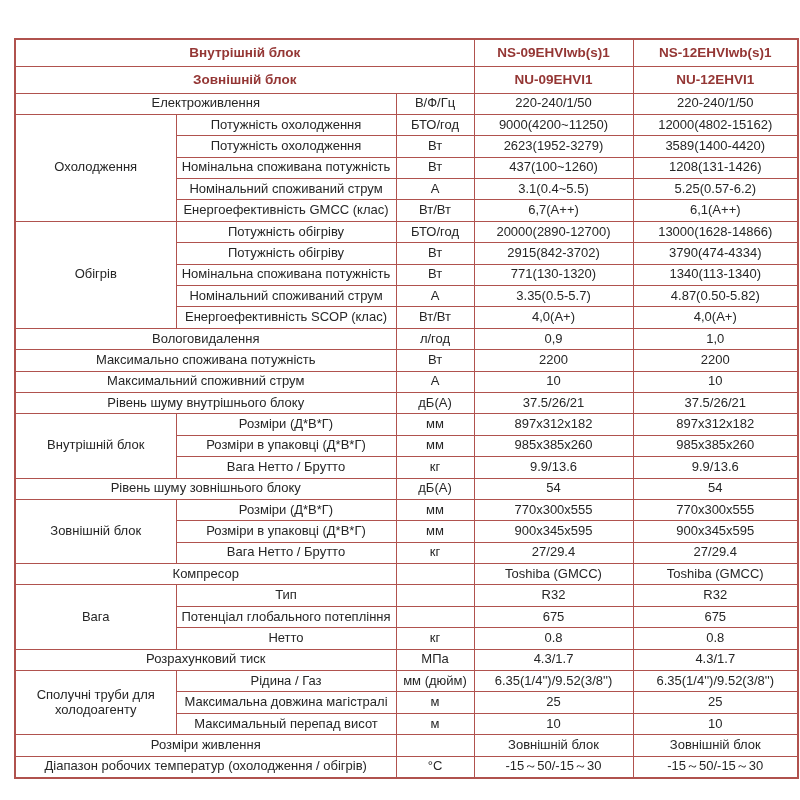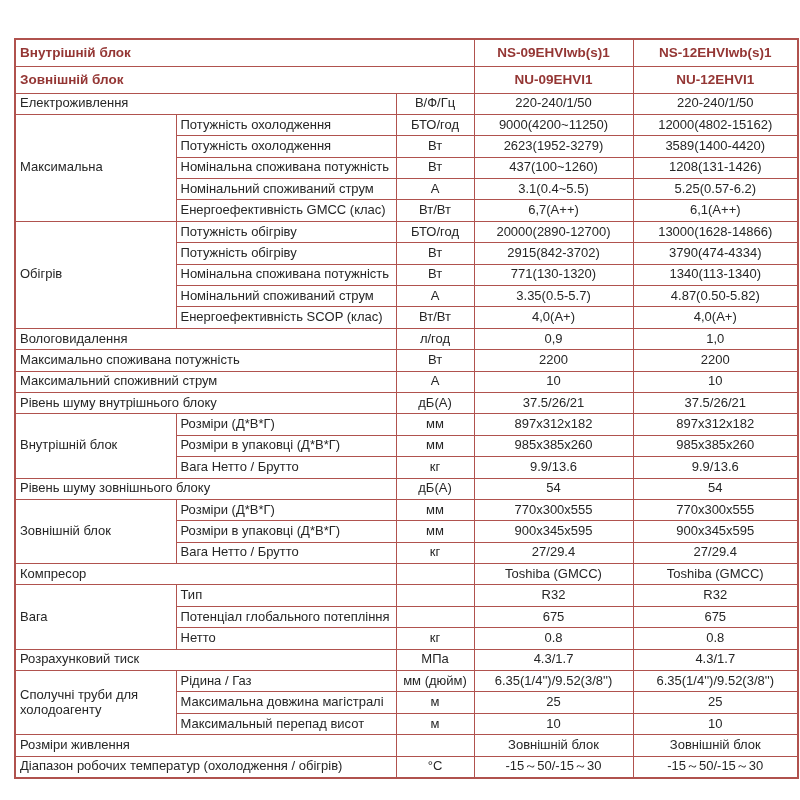--- a/index.html
+++ b/index.html
@@ -30,21 +30,21 @@
     background: #ffffff;
     word-wrap: break-word;
   }
   table.spec th {
     color: #943634;
     font-weight: bold;
     font-size: 13.5px;
   }
   tr.hdr { height: 27px; }
   tr.std { height: 21.4px; }
-  .lbl { text-align: left; padding-left: 6px; }
+  .lbl { text-align: center; padding-left: 6px; }
   .ctr { text-align: center; }
 </style>
 </head>
 <body>
 
 <div class="page">
   <table class="spec">
     <colgroup>
       <col style="width:161px">
         <col style="width:220px">
@@ -63,21 +63,21 @@
           <th class="ctr">NU-09EHVI1</th>
           <th class="ctr">NU-12EHVI1</th>
         </tr>
         <tr class="std">
           <td colspan="2" class="lbl">Електроживлення</td>
           <td class="ctr">В/Ф/Гц</td>
           <td class="ctr">220-240/1/50</td>
           <td class="ctr">220-240/1/50</td>
         </tr>
         <tr class="std">
-          <td rowspan="5" class="lbl">Максимальна</td>
+          <td rowspan="5" class="lbl">Охолодження</td>
           <td class="lbl">Потужність охолодження</td>
           <td class="ctr">БТО/год</td>
           <td class="ctr">9000(4200~11250)</td>
           <td class="ctr">12000(4802-15162)</td>
         </tr>
         <tr class="std">
           <td class="lbl">Потужність охолодження</td>
           <td class="ctr">Вт</td>
           <td class="ctr">2623(1952-3279)</td>
           <td class="ctr">3589(1400-4420)</td>

